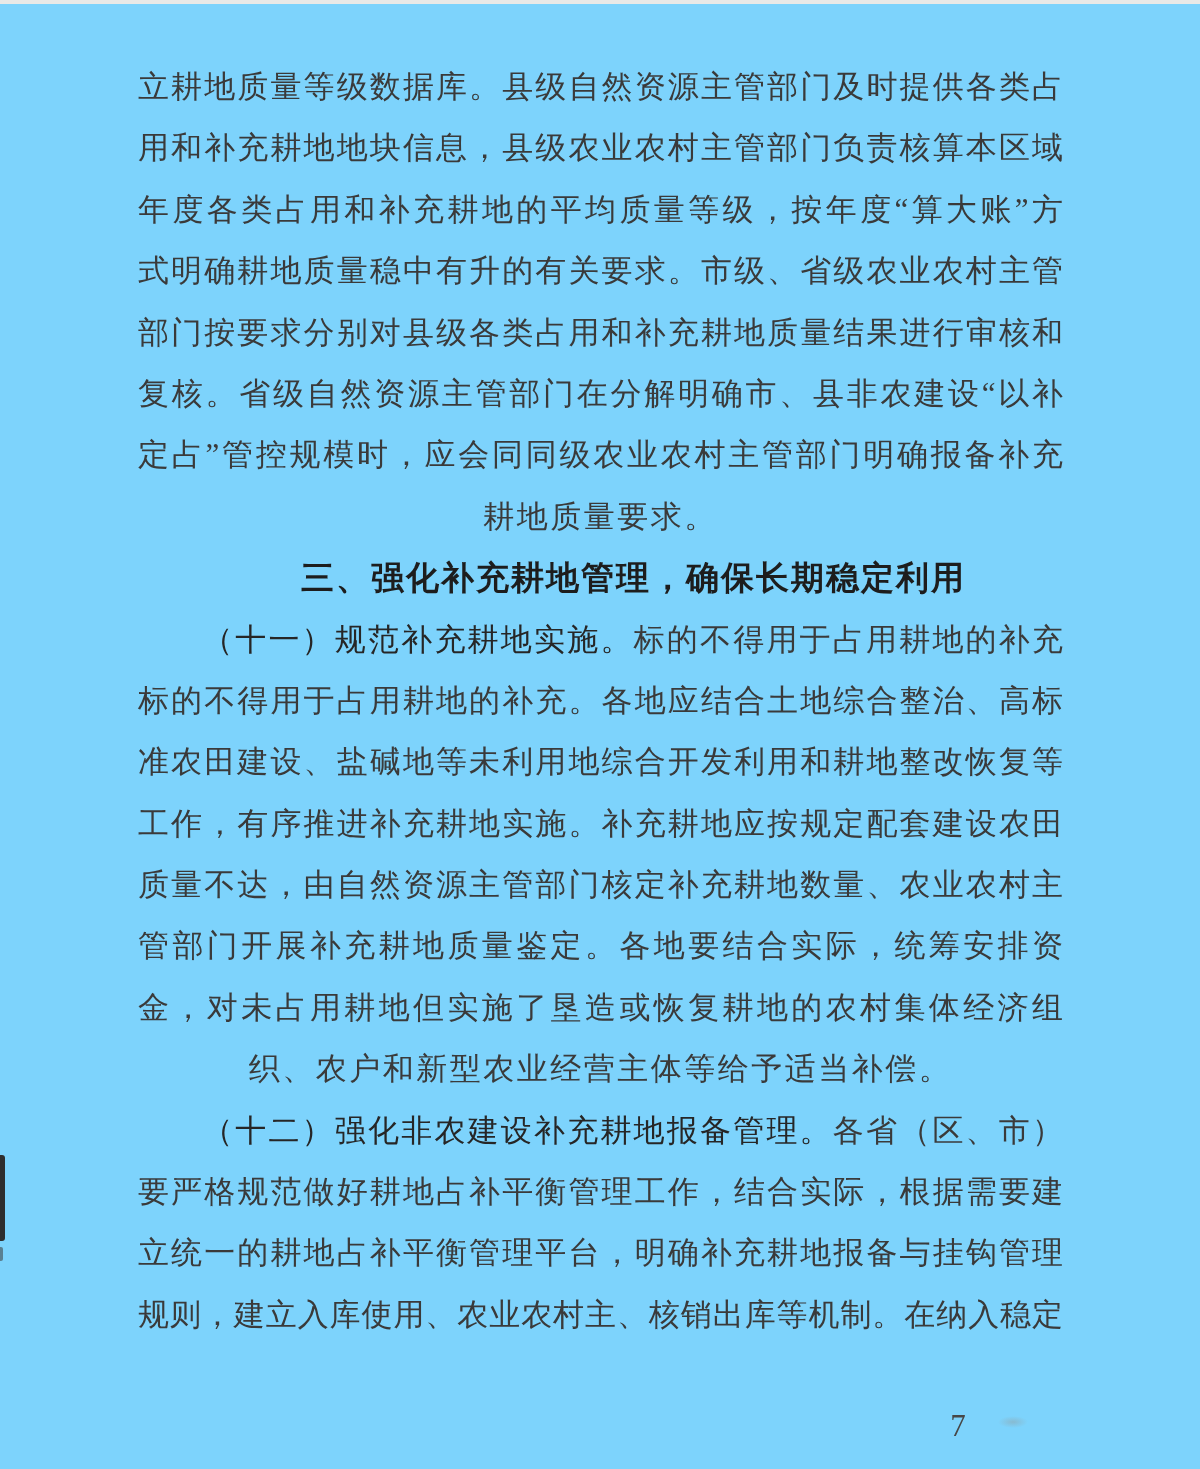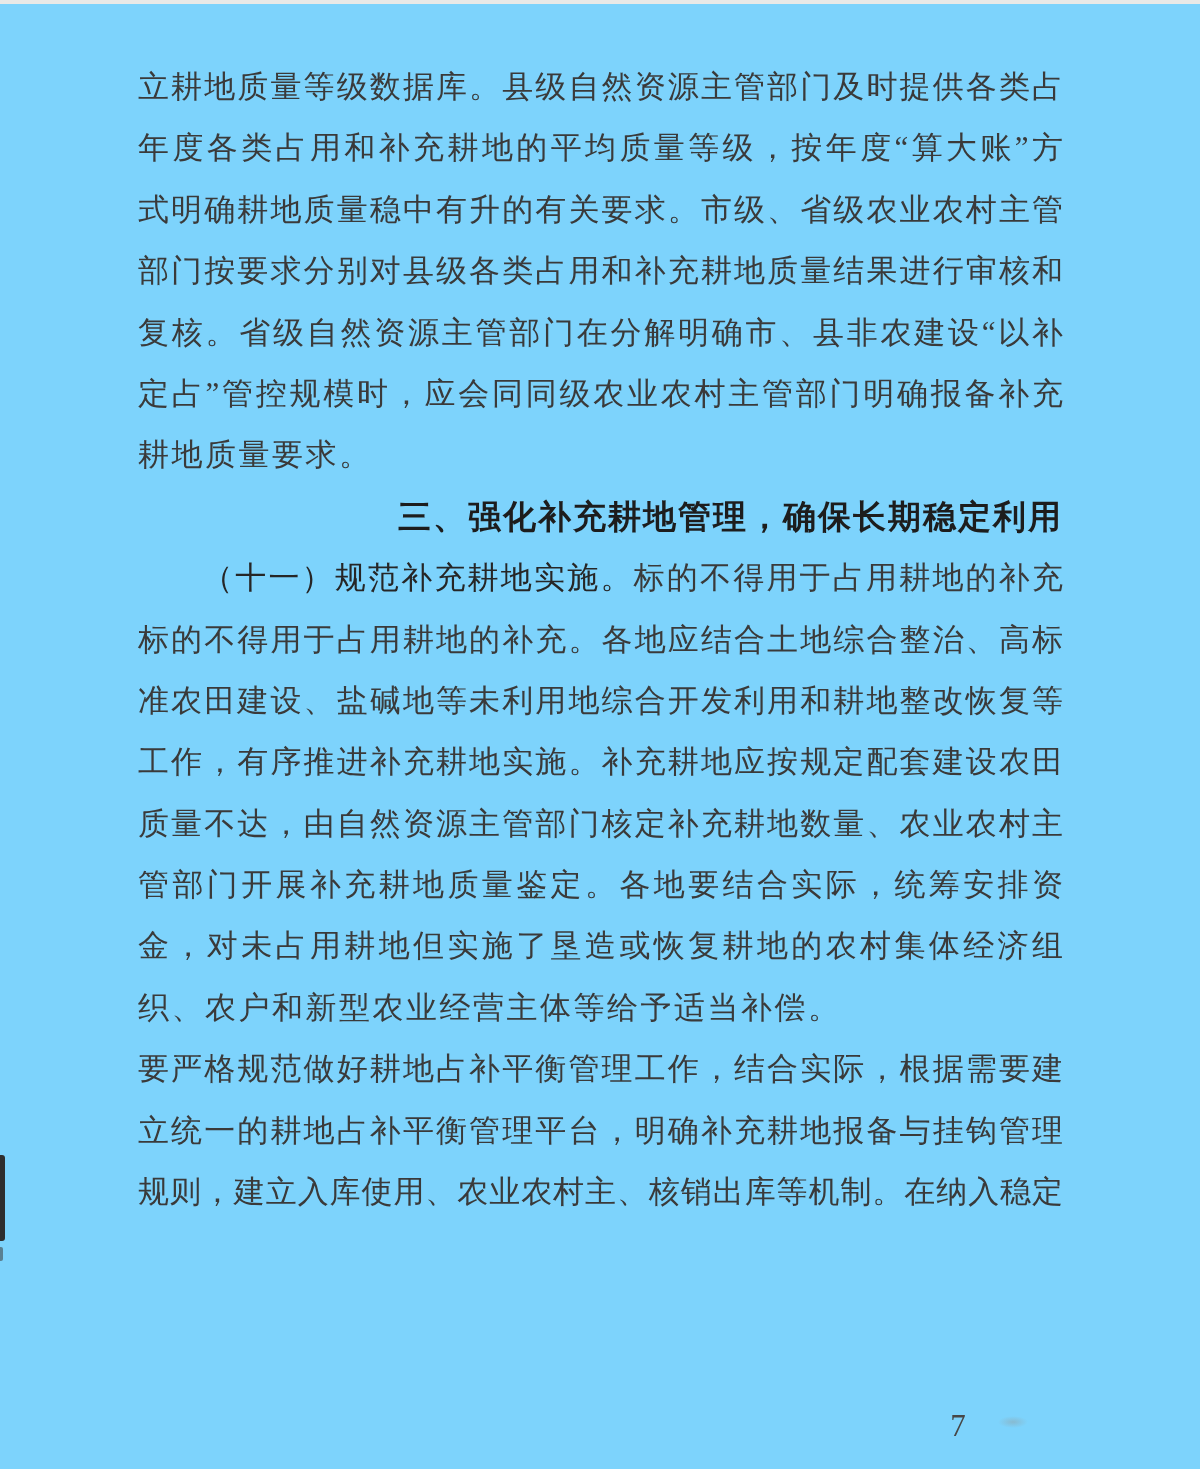--- a/index.html
+++ b/index.html
@@ -23,36 +23,36 @@
     line-height: 61.4px;
     font-size: 31px;
     color: #3a3a3a;
   }
   .justify {
     text-align: justify;
     text-align-last: justify;
     text-justify: inter-character;
   }
   .para-end {
-    text-align: left;
+    text-align: center;
     letter-spacing: 2.5px;
   }
   .indent { text-indent: 64px; }
   .lead {
     font-weight: normal;
     color: #262626;
   }
   .heading {
     font-family: "Liberation Sans", "DejaVu Sans", sans-serif;
     font-weight: bold;
     font-size: 33px;
     color: #1d1d1d;
     letter-spacing: 2px;
     text-indent: 66px;
-    text-align: right;
+    text-align: center;
   }
   .page-number {
     position: absolute;
     left: 938px;
     top: 1402px;
     width: 40px;
     text-align: center;
     font-size: 31px;
     line-height: 40px;
     color: #474747;
@@ -88,38 +88,40 @@
 </style>
 </head>
 <body>
 
 <div class="page">
 
   <div class="ink-mark"></div>
 
   <div class="textblock">
     <div class="line justify">立耕地质量等级数据库。县级自然资源主管部门及时提供各类占</div>
+    <div class="line justify">用和补充耕地地块信息，县级农业农村主管部门负责核算本区域</div>
     <div class="line justify">年度各类占用和补充耕地的平均质量等级，按年度“算大账”方</div>
     <div class="line justify">式明确耕地质量稳中有升的有关要求。市级、省级农业农村主管</div>
     <div class="line justify">部门按要求分别对县级各类占用和补充耕地质量结果进行审核和</div>
     <div class="line justify">复核。省级自然资源主管部门在分解明确市、县非农建设“以补</div>
     <div class="line justify">定占”管控规模时，应会同同级农业农村主管部门明确报备补充</div>
     <div class="line para-end">耕地质量要求。</div>
 
     <div class="line heading">三、强化补充耕地管理，确保长期稳定利用</div>
 
     <div class="line justify indent"><span class="lead">（十一）规范补充耕地实施。</span><span>标的不得用于占用耕地的补充</span></div>
     <div class="line justify">标的不得用于占用耕地的补充。各地应结合土地综合整治、高标</div>
     <div class="line justify">准农田建设、盐碱地等未利用地综合开发利用和耕地整改恢复等</div>
     <div class="line justify">工作，有序推进补充耕地实施。补充耕地应按规定配套建设农田</div>
     <div class="line justify">质量不达，由自然资源主管部门核定补充耕地数量、农业农村主</div>
     <div class="line justify">管部门开展补充耕地质量鉴定。各地要结合实际，统筹安排资</div>
     <div class="line justify">金，对未占用耕地但实施了垦造或恢复耕地的农村集体经济组</div>
     <div class="line para-end">织、农户和新型农业经营主体等给予适当补偿。</div>
 
+    <div class="line justify indent"><span class="lead">（十二）强化非农建设补充耕地报备管理。</span><span>各省（区、市）</span></div>
     <div class="line justify">要严格规范做好耕地占补平衡管理工作，结合实际，根据需要建</div>
     <div class="line justify">立统一的耕地占补平衡管理平台，明确补充耕地报备与挂钩管理</div>
     <div class="line justify">规则，建立入库使用、农业农村主、核销出库等机制。在纳入稳定</div>
   </div>
 
   <div class="page-number">7</div>
 
   <div class="smudge"></div>
 
 </div>

